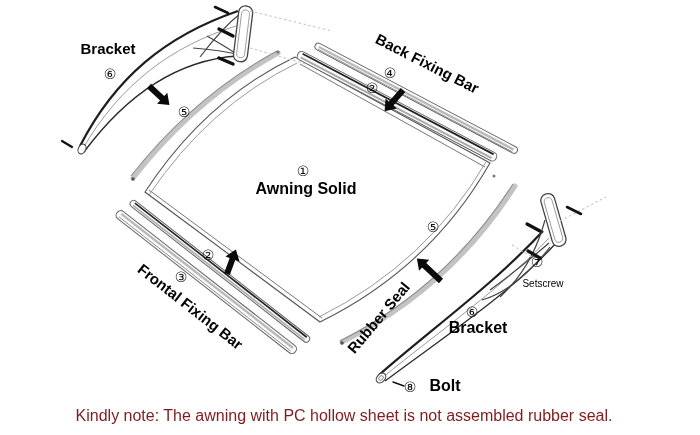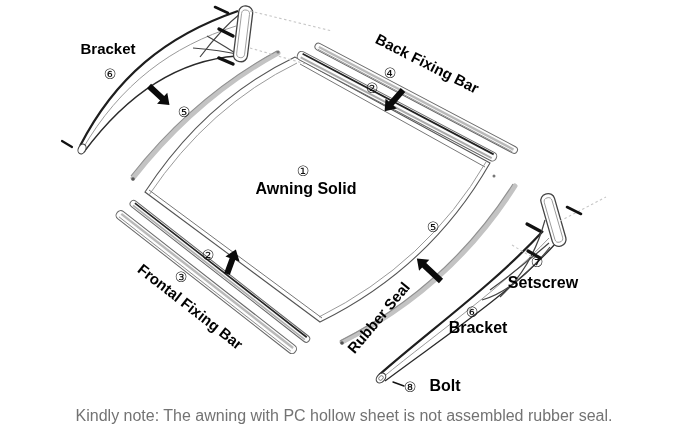--- a/index.html
+++ b/index.html
@@ -6,31 +6,31 @@
   .stage{
     position:relative;width:700px;height:435px;background:#fff;overflow:hidden;
     font-family:"Liberation Sans",sans-serif;color:#000;
   }
   .stage svg{position:absolute;left:0;top:0;}
   .lbl{
     position:absolute;white-space:nowrap;font-weight:bold;font-size:15px;
     transform:translate(-50%,-50%);line-height:1.1;color:#000;
   }
   .lbl.big{font-size:16px;}
-  .lbl.normal{font-weight:bold;font-size:16px;}
+  .lbl.normal{font-weight:normal;font-size:10px;}
   .lbl.rot27{transform:translate(-50%,-50%) rotate(27deg);}
   .lbl.rot38{transform:translate(-50%,-50%) rotate(38deg);}
   .lbl.rotm50{transform:translate(-50%,-50%) rotate(-50deg);}
   .num{
     position:absolute;font-family:"DejaVu Sans",sans-serif;font-size:14px;
     transform:translate(-50%,-50%);color:#111;font-weight:normal;
   }
   .note{
     position:absolute;left:0;right:12px;top:407px;text-align:center;
-    font-size:16px;font-weight:normal;color:#737373;
+    font-size:16px;font-weight:normal;color:#7f1d1d;
   }
 </style>
 </head>
 <body>
 
 <div class="stage">
 
   <svg width="700" height="435" viewBox="0 0 700 435">
 
     <g fill="none" stroke="#4a4a4a" stroke-width="1.1">

